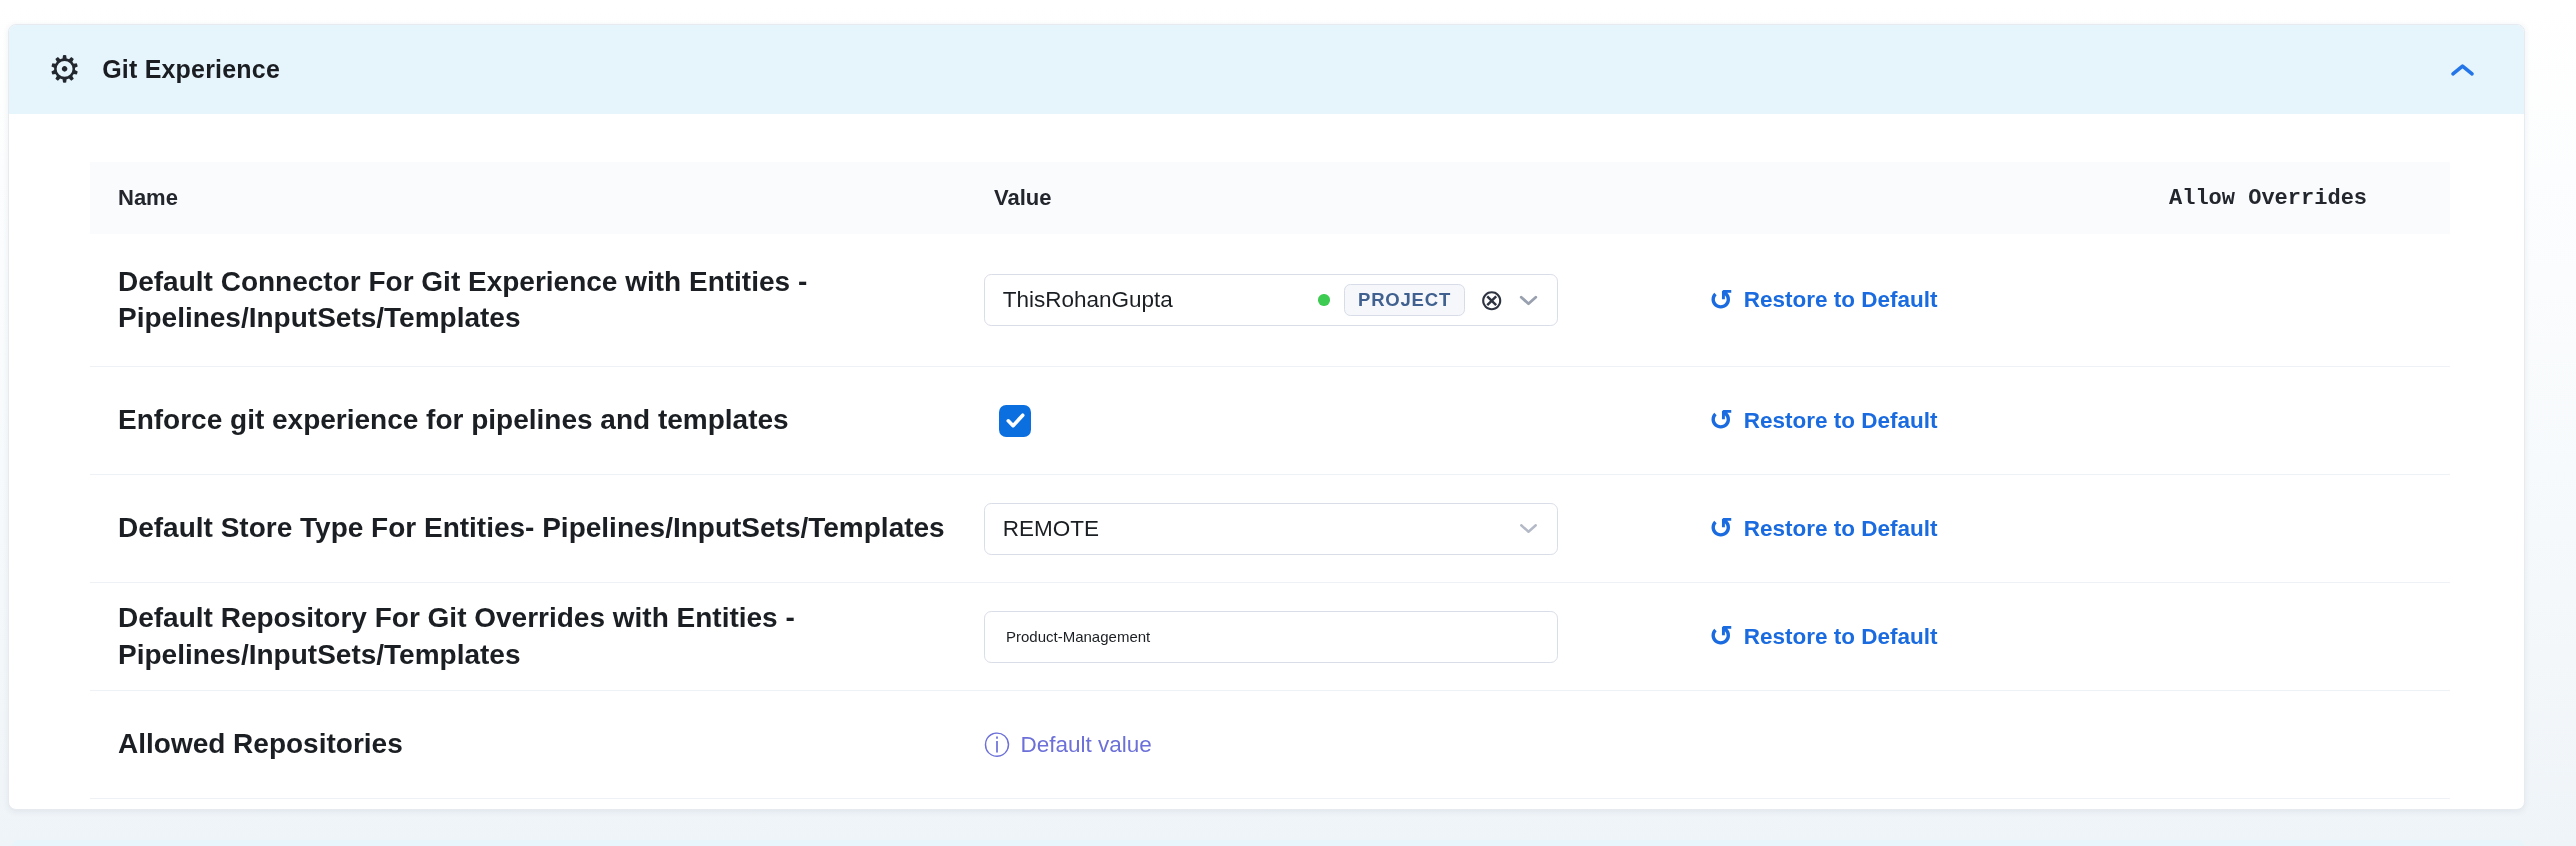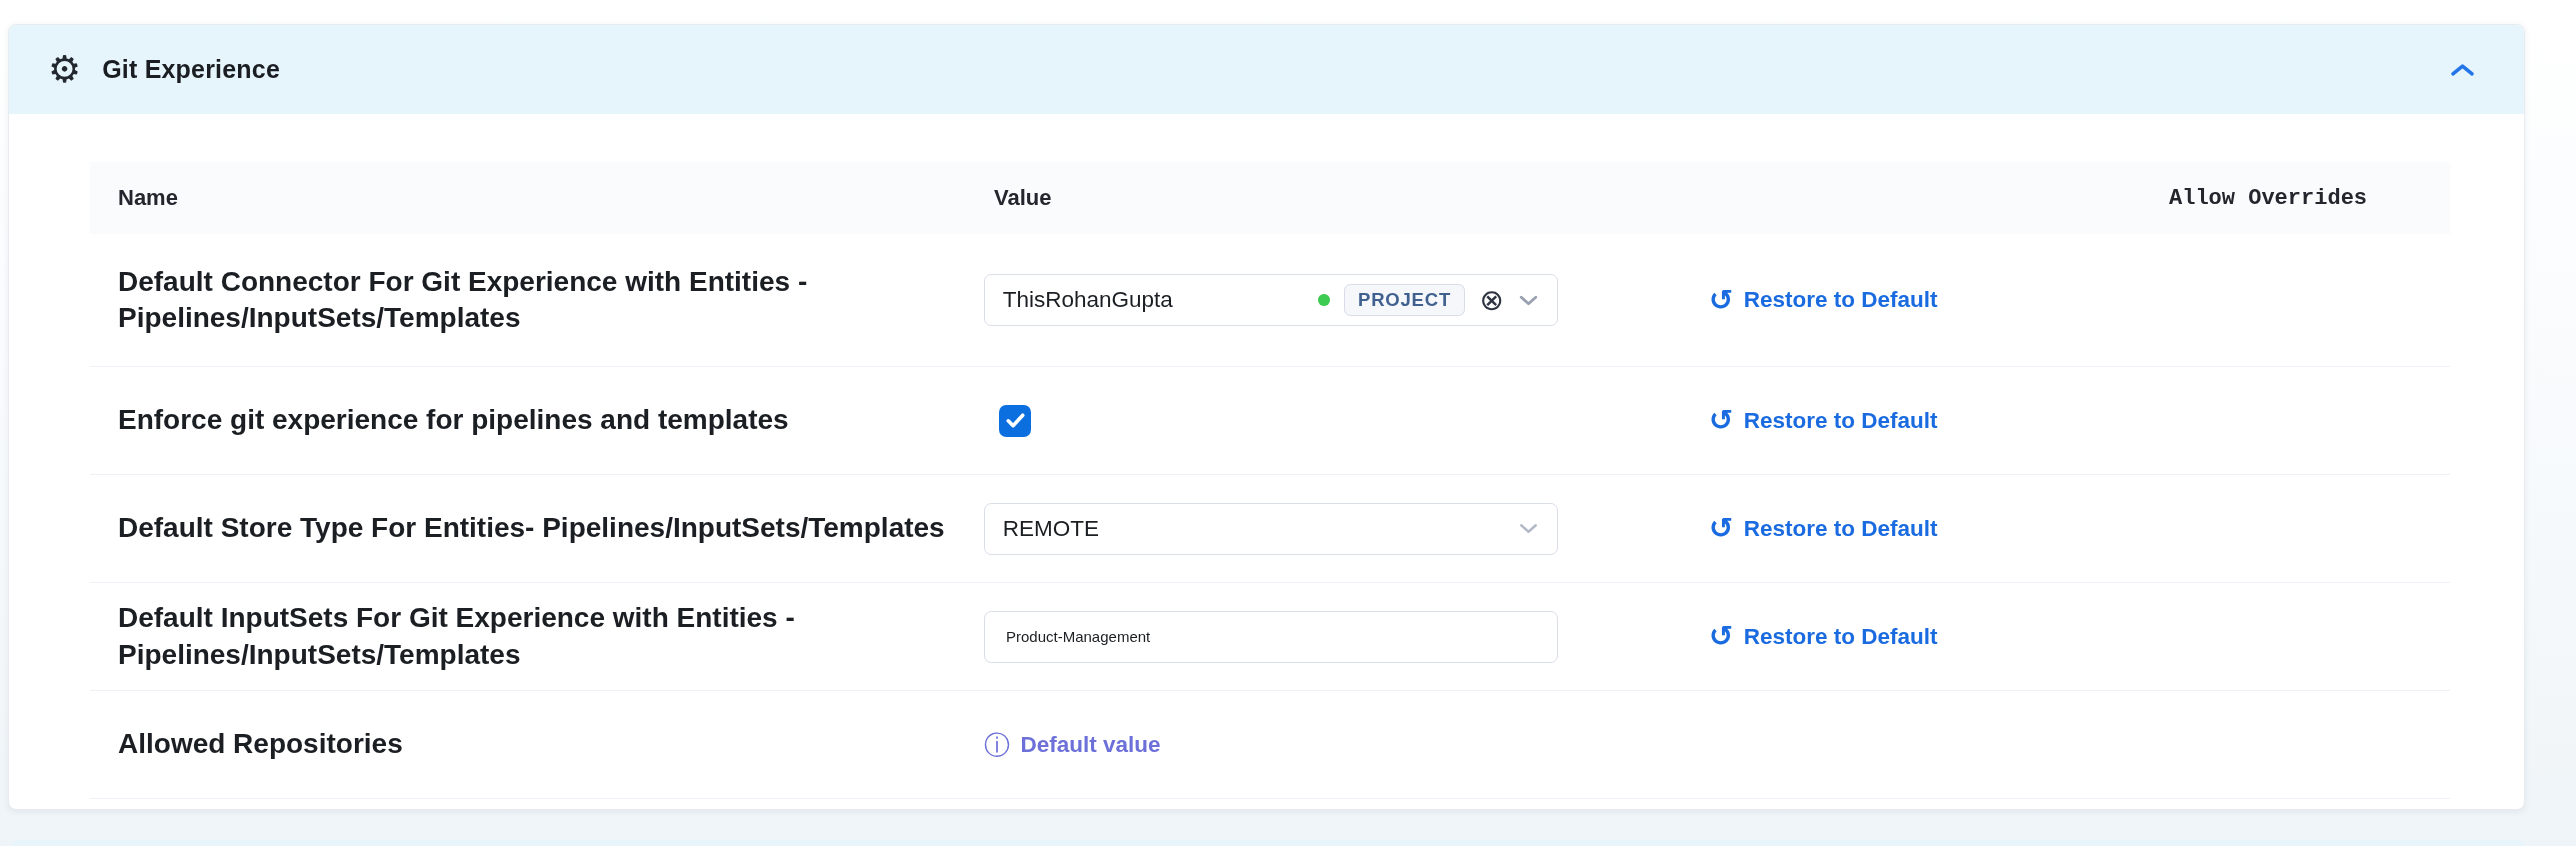--- a/index.html
+++ b/index.html
@@ -70,21 +70,21 @@
     width:32px; height:32px; margin-left:15.3px; border-radius:7.2px;
     background:#0b6fe0; display:flex; align-items:center; justify-content:center; cursor:pointer;
   }
 
   .action-link { display:flex; align-items:center; gap:10.5px; color:#1a6be0; cursor:pointer; width:max-content; }
   .action-link .restore-glyph { font-family:"DejaVu Sans",sans-serif; font-size:29px; font-weight:700; line-height:1; }
   .action-link .link-label { font-size:22.5px; font-weight:700; }
 
   .info-indicator { display:flex; align-items:center; gap:10.5px; color:#6c70d8; width:max-content; }
   .info-indicator .info-glyph { font-family:"DejaVu Sans",sans-serif; font-size:26px; line-height:1; }
-  .info-indicator .info-label { font-size:22.5px; font-weight:700; }
+  .info-indicator .info-label { font-size:22.5px; font-weight:400; }
 
   .next-section-strip {
     position:absolute; left:11.3px; top:840px; width:2514px; height:7.2px;
     background:#e8f6fb; border-radius:8px 8px 0 0;
   }
   .chev-svg { display:block; }
 </style>
 </head>
 <body>
 
@@ -162,21 +162,21 @@
       </div>
       <div class="cell-action">
         <div class="action-link">
           <span class="restore-glyph">↺</span>
           <span class="link-label">Restore to Default</span>
         </div>
       </div>
     </div>
 
     <div class="row rN">
-      <div class="cell-name">Default InputSets For Git Experience with Entities - Pipelines/InputSets/Templates</div>
+      <div class="cell-name">Default Repository For Git Overrides with Entities - Pipelines/InputSets/Templates</div>
       <div class="cell-value">
         <input class="text-field" type="text" value="Product-Management" style="">
       </div>
       <div class="cell-action">
         <div class="action-link">
           <span class="restore-glyph">↺</span>
           <span class="link-label">Restore to Default</span>
         </div>
       </div>
     </div>

